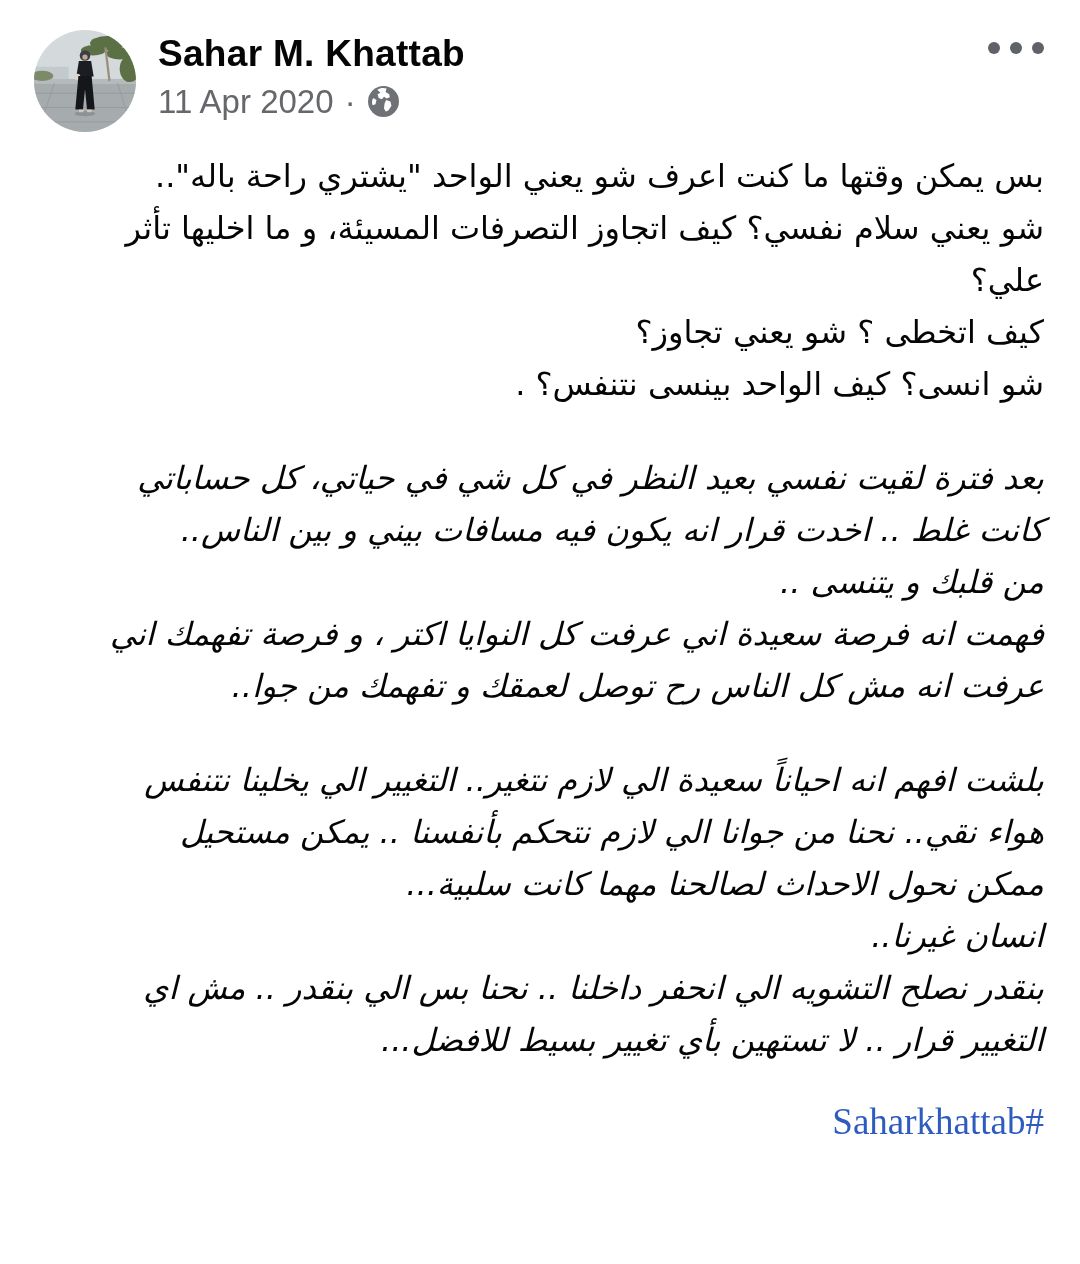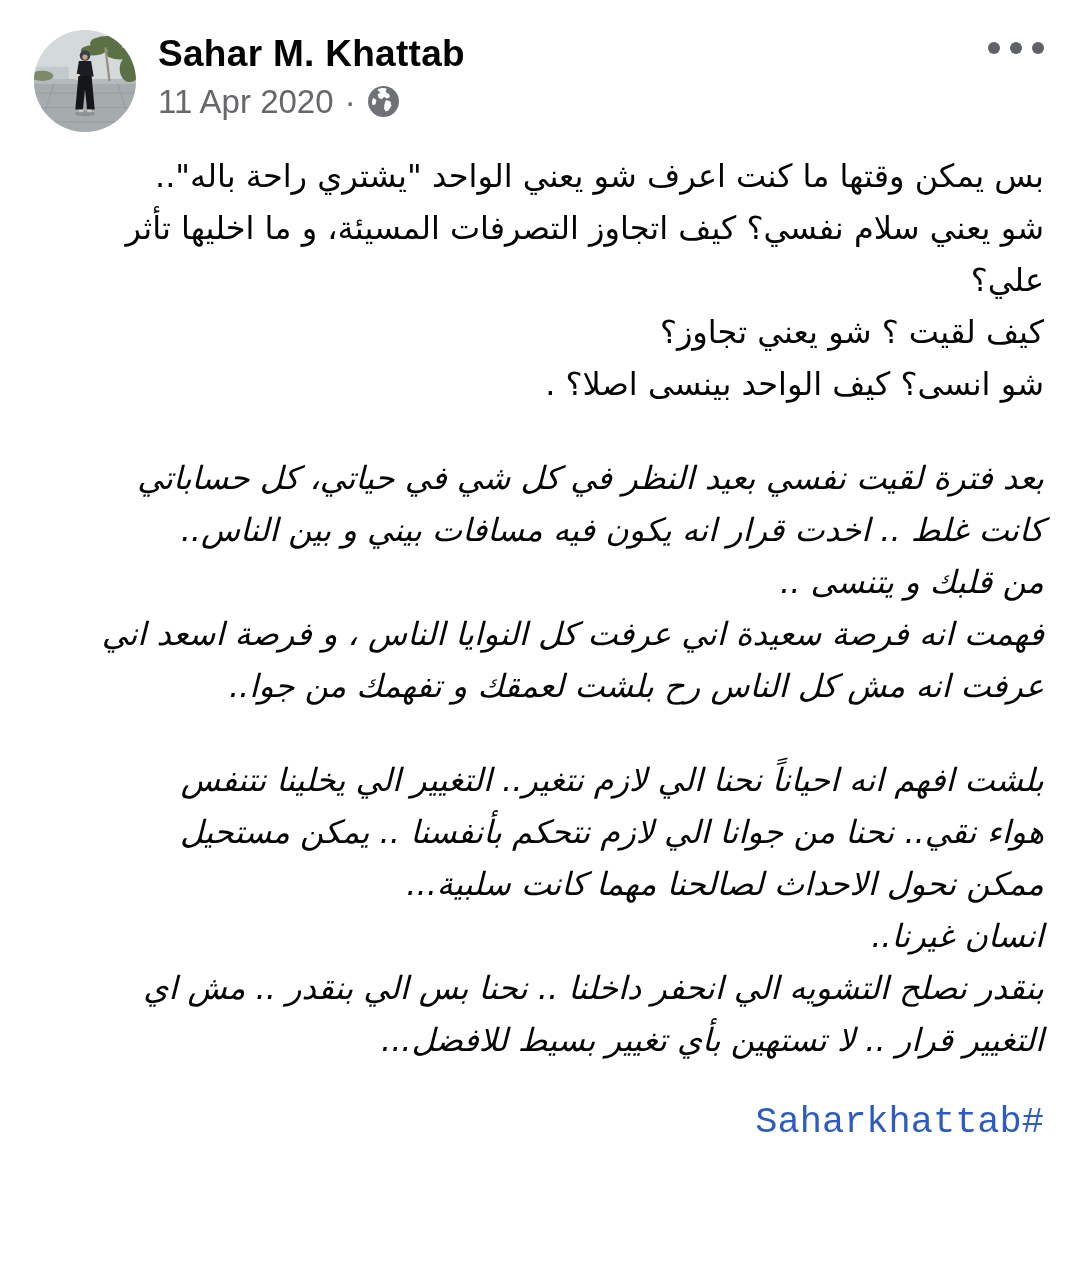--- a/index.html
+++ b/index.html
@@ -79,21 +79,21 @@
   .paragraph + .paragraph{margin-top:42px;font-style:italic;}
   .text-line{white-space:nowrap;}
   .hashtag-row{
     padding:0 36px;
     margin-top:30px;
     direction:rtl;
     text-align:right;
   }
   .hashtag{
     color:var(--link);
-    font-family:Liberation Mono, monospace;
+    font-family:Liberation Serif, serif;
     font-size:37px;
     line-height:52px;
     text-decoration:none;
     cursor:pointer;
   }
 </style>
 </head>
 <body>
 
 <div class="post">
@@ -156,32 +156,32 @@
       </span>
     </div>
 
   </div>
 
   <div class="post-body">
       <div class="paragraph">
         <div class="text-line">بس يمكن وقتها ما كنت اعرف شو يعني الواحد "يشتري راحة باله"..</div>
         <div class="text-line">شو يعني سلام نفسي؟ كيف اتجاوز التصرفات المسيئة، و ما اخليها تأثر</div>
         <div class="text-line">علي؟</div>
-        <div class="text-line">كيف لقيت ؟ شو يعني تجاوز؟</div>
-        <div class="text-line">شو انسى؟ كيف الواحد بينسى اصلا؟ .</div>
+        <div class="text-line">كيف اتخطى ؟ شو يعني تجاوز؟</div>
+        <div class="text-line">شو انسى؟ كيف الواحد بينسى نتنفس؟ .</div>
       </div>
       <div class="paragraph">
         <div class="text-line">بعد فترة لقيت نفسي بعيد النظر في كل شي في حياتي، كل حساباتي</div>
         <div class="text-line">كانت غلط .. اخدت قرار انه يكون فيه مسافات بيني و بين الناس..</div>
         <div class="text-line">من قلبك و يتنسى ..</div>
-        <div class="text-line">فهمت انه فرصة سعيدة اني عرفت كل النوايا الناس ، و فرصة اسعد اني</div>
-        <div class="text-line">عرفت انه مش كل الناس رح بلشت لعمقك و تفهمك من جوا..</div>
+        <div class="text-line">فهمت انه فرصة سعيدة اني عرفت كل النوايا اكتر ، و فرصة تفهمك اني</div>
+        <div class="text-line">عرفت انه مش كل الناس رح توصل لعمقك و تفهمك من جوا..</div>
       </div>
       <div class="paragraph">
-        <div class="text-line">بلشت افهم انه احياناً نحنا الي لازم نتغير.. التغيير الي يخلينا نتنفس</div>
+        <div class="text-line">بلشت افهم انه احياناً سعيدة الي لازم نتغير.. التغيير الي يخلينا نتنفس</div>
         <div class="text-line">هواء نقي.. نحنا من جوانا الي لازم نتحكم بأنفسنا .. يمكن مستحيل</div>
         <div class="text-line">ممكن نحول الاحداث لصالحنا مهما كانت سلبية...</div>
         <div class="text-line">انسان غيرنا..</div>
         <div class="text-line">بنقدر نصلح التشويه الي انحفر داخلنا .. نحنا بس الي بنقدر .. مش اي</div>
         <div class="text-line">التغيير قرار .. لا تستهين بأي تغيير بسيط للافضل...</div>
       </div>
     </div>
 
   <div class="hashtag-row">
     <a class="hashtag">#Saharkhattab</a>

